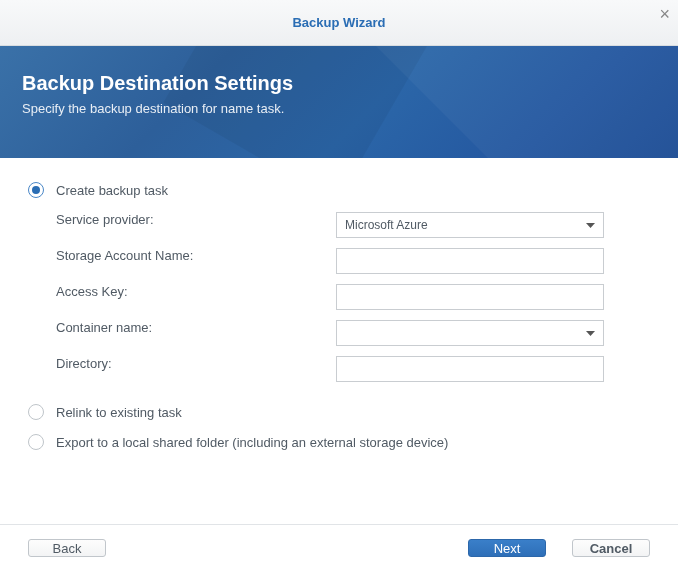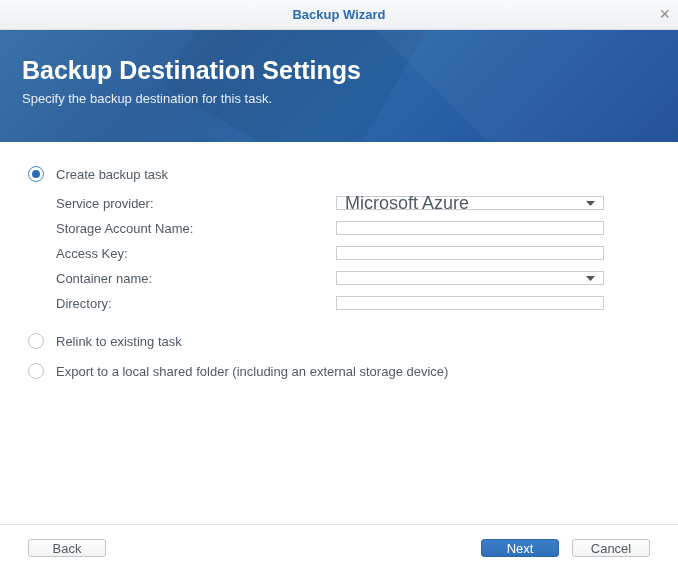--- a/index.html
+++ b/index.html
@@ -7,21 +7,21 @@
   font-family: -apple-system, BlinkMacSystemFont, "Segoe UI", Arial, sans-serif;
   font-size: 13px;
   color: #505a64;
   background: #fff;
   width: 678px;
   height: 571px;
   overflow: hidden;
   position: relative;
 }
 .titlebar {
-  height: 30px;
+  height: 46px;
   background: linear-gradient(to bottom, #f8f9fa, #eef0f2);
   border-bottom: 1px solid #d9dde0;
   display: flex;
   align-items: center;
   justify-content: center;
   position: relative;
   text-align: center;
 }
 .titlebar-title {
   font-weight: bold;
@@ -55,21 +55,21 @@
   transform: rotate(45deg);
 }
 .banner::after {
   width: 200px; height: 200px;
   top: -80px; left: 200px;
   transform: rotate(30deg);
   background: rgba(0,0,0,0.05);
 }
 .banner h1 {
   color: #fff;
-  font-size: 25px;
+  font-size: 20px;
   font-weight: bold;
   margin-bottom: 6px;
   position: relative;
   z-index: 1;
 }
 .banner p {
   color: #e8eef5;
   font-size: 13px;
   position: relative;
   z-index: 1;
@@ -113,25 +113,25 @@
   display: flex;
   align-items: flex-start;
   margin-bottom: 10px;
 }
 .form-label {
   width: 280px;
   color: #505a64;
 }
 .text-input, .dropdown {
   width: 268px;
-  height: 14px;
+  height: 26px;
   border: 1px solid #c9cdd1;
   background: #fff;
   padding: 0 8px;
-  font-size: 18px;
+  font-size: 12px;
   color: #505a64;
 }
 .dropdown {
   display: flex;
   align-items: center;
   justify-content: space-between;
   cursor: pointer;
 }
 .dropdown .arrow {
   display: inline-block;
@@ -158,33 +158,33 @@
   border-radius: 3px;
   padding: 0 14px;
 }
 .btn.primary {
   background: linear-gradient(to bottom, #3a7fc9, #2e6fb8);
   border-color: #2c67aa;
   color: #fff;
   text-align: center;
 }
 .footer-spacer { flex: 1; }
-.footer .btn + .btn { margin-left: 13px; }
+.footer .btn + .btn { margin-left: 26px; font-weight: bold; }
 </style>
 </head>
 <body>
 
 <div class="titlebar">
   <span class="titlebar-title">Backup Wizard</span>
   <span class="close-btn">×</span>
 </div>
 
 <div class="banner">
   <h1>Backup Destination Settings</h1>
-  <p>Specify the backup destination for this task.</p>
+  <p>Specify the backup destination for name task.</p>
 </div>
 
 <div class="content">
 
   <div class="radio-row">
     <span class="radio selected"></span>
     <span class="radio-label">Create backup task</span>
   </div>
 
   <div class="form-rows">

